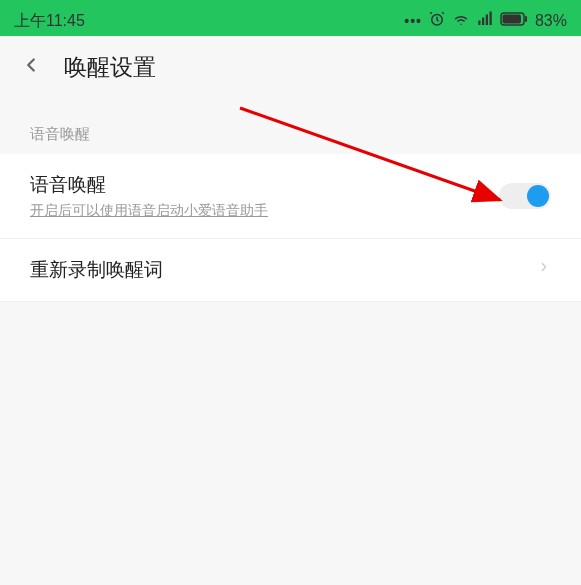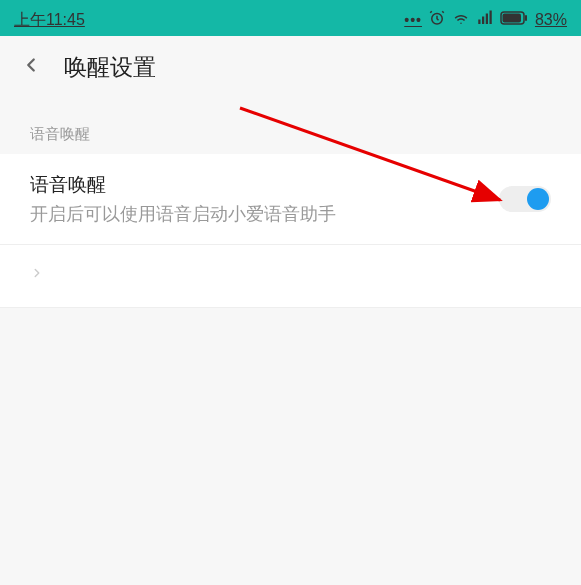--- a/index.html
+++ b/index.html
@@ -11,27 +11,26 @@
       font-family: -apple-system, "PingFang SC", "Microsoft YaHei", sans-serif;
       width: 581px;
       height: 585px;
       background: #f7f7f7;
       position: relative;
       overflow: hidden;
     }
     .status-bar {
       display: flex;
       justify-content: space-between;
-      align-items: center;
+      align-items: flex-end;
       padding: 8px 14px 4px 14px;
       height: 36px;
-      background: #14b8a6;
+      background: #22c55e;
       font-size: 16px;
       color: #333;
-      text-decoration: underline;
     }
     .status-left {
       font-size: 16px;
       font-weight: 400;
     }
     .status-right {
       display: flex;
       align-items: center;
       gap: 7px;
     }
@@ -85,22 +84,23 @@
     .item-left {
       display: flex;
       flex-direction: column;
     }
     .item-title {
       font-size: 19px;
       color: #222;
       margin-bottom: 4px;
     }
     .item-desc {
-      font-size: 18px;
+      font-size: 14px;
       color: #999;
+      text-decoration: underline;
     }
     .item-single {
       font-size: 19px;
       color: #222;
     }
     .chevron {
       font-size: 22px;
       color: #ccc;
     }
     .toggle {
@@ -185,20 +185,21 @@
     <div class="item-left">
       <div class="item-title">语音唤醒</div>
       <div class="item-desc">开启后可以使用语音启动小爱语音助手</div>
     </div>
     <div class="toggle">
       <div class="toggle-knob"></div>
     </div>
   </div>
 
   <div class="list-item">
+    <div class="item-single">重新录制唤醒词</div>
     <div class="chevron">
       <svg width="14" height="20" viewBox="0 0 24 24" fill="none" stroke="#ccc" stroke-width="2.5" stroke-linecap="round" stroke-linejoin="round">
         <polyline points="9 18 15 12 9 6"></polyline>
       </svg>
     </div>
   </div>
 </div>
 
 <svg class="arrow-svg" style="left:235px; top:100px;" width="305" height="120">
   <defs>

